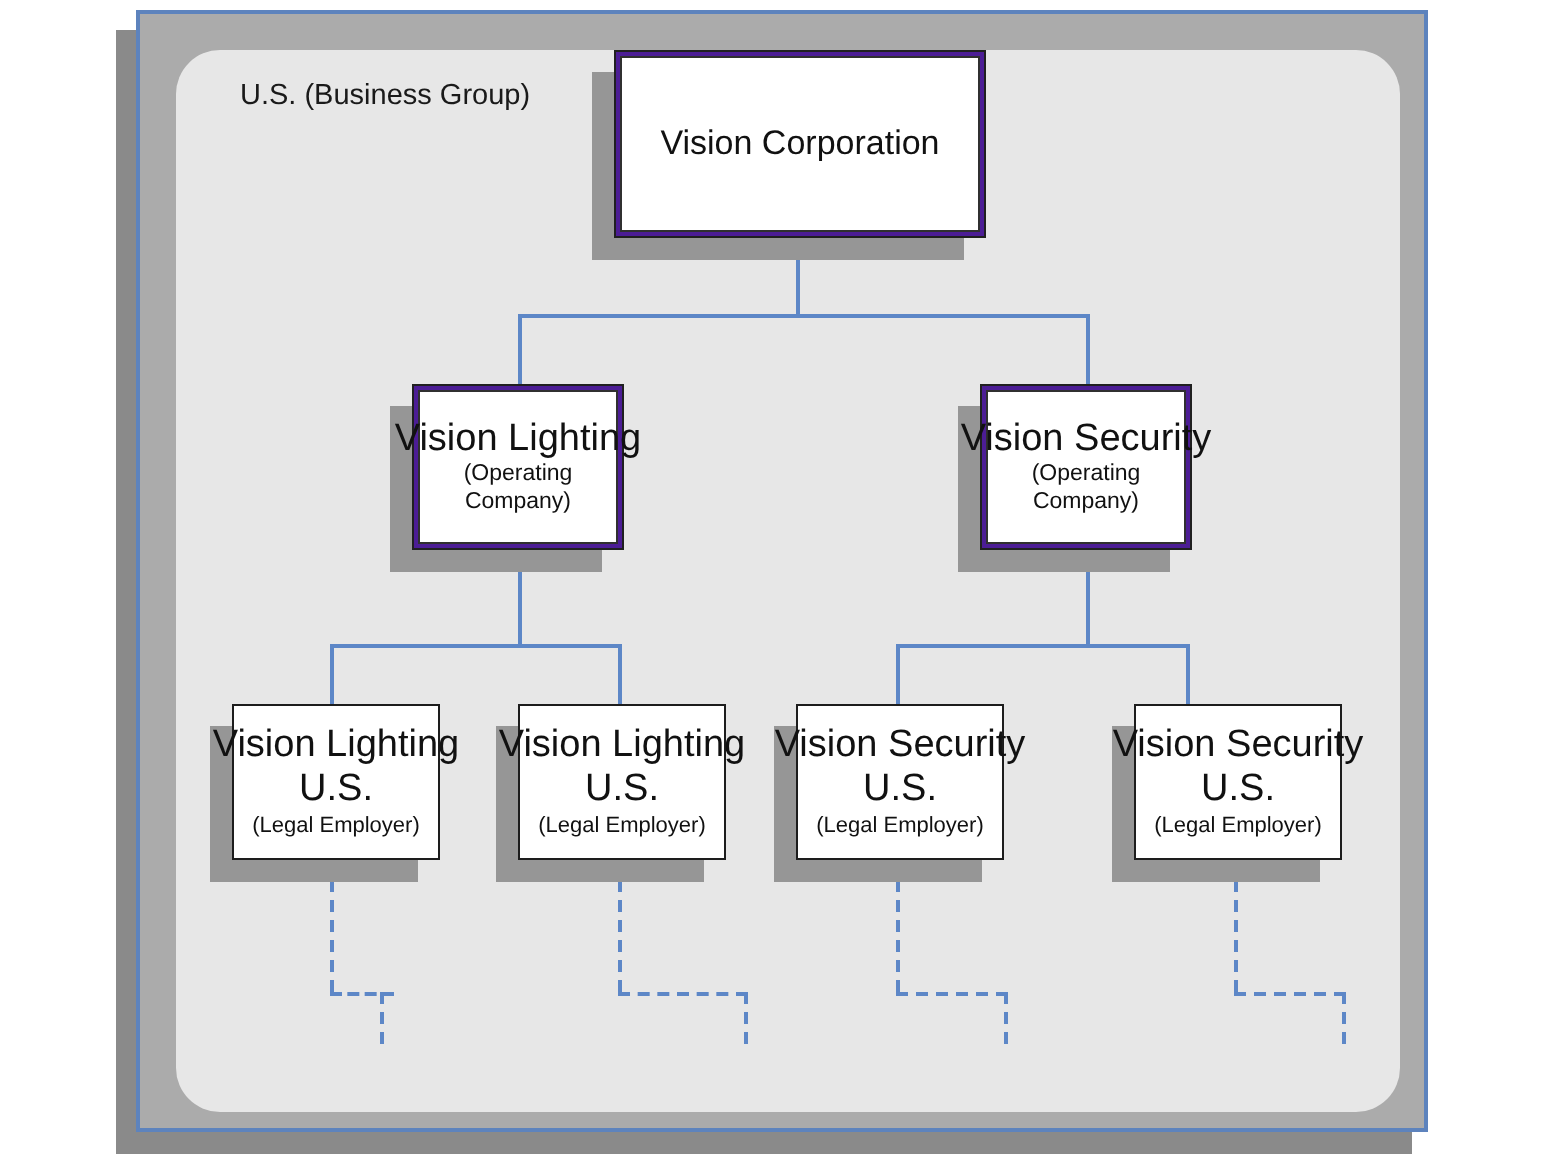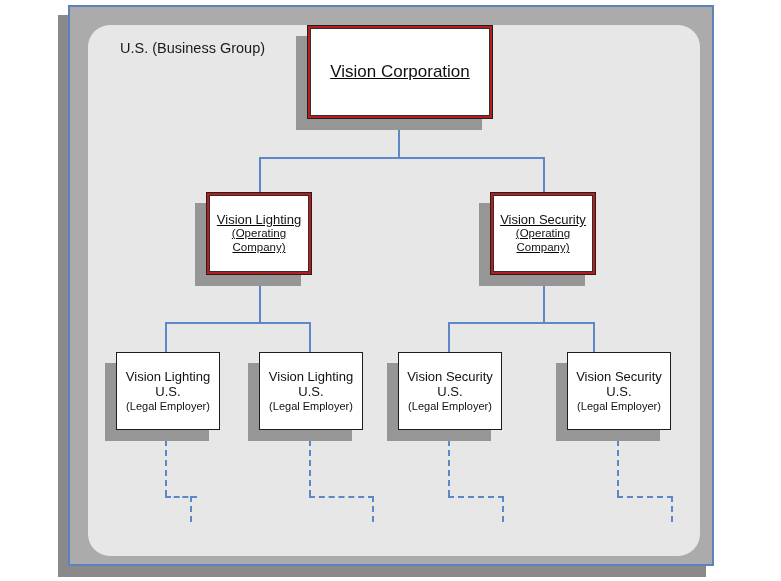--- a/index.html
+++ b/index.html
@@ -53,45 +53,44 @@
   }
 
   
   .node{position:absolute;}
   .node .shadow{
     position:absolute;
     background:#969696;
   }
   .node .boxD{            
     position:absolute;left:0;top:0;
-    background:#b91c1c;
+    background:#4c1d95;
     border:1.5px solid #202020;
     box-sizing:border-box;
     padding:2px;
-    text-decoration:underline;
   }
   .node .boxD .inner{
     width:100%;height:100%;
     border:1.2px solid #303030;
     box-sizing:border-box;
     background:#ffffff;
     display:flex;flex-direction:column;
     align-items:center;justify-content:center;
   }
   .node .boxS{            
     position:absolute;left:0;top:0;
     background:#ffffff;
     border:1.6px solid #1d1d1d;
     box-sizing:border-box;
     display:flex;flex-direction:column;
     align-items:center;justify-content:center;
   }
   .t1{font-size:17px;color:#111;line-height:1.12;white-space:nowrap;}
   .t2{font-size:12.5px;color:#111;line-height:1.18;white-space:nowrap;}
-  .t1b{font-size:13px;color:#111;line-height:1.18;white-space:nowrap;}
+  .t1b{font-size:19px;color:#111;line-height:1.18;white-space:nowrap;}
   .t2c{font-size:11.5px;color:#111;line-height:1.2;text-align:center;}
   .t3{font-size:11px;color:#111;line-height:1.2;white-space:nowrap;}
 </style>
 </head>
 <body>
 
 <div id="stage">
 
   <div class="frame-shadow"></div>
   <div class="frame"></div>

